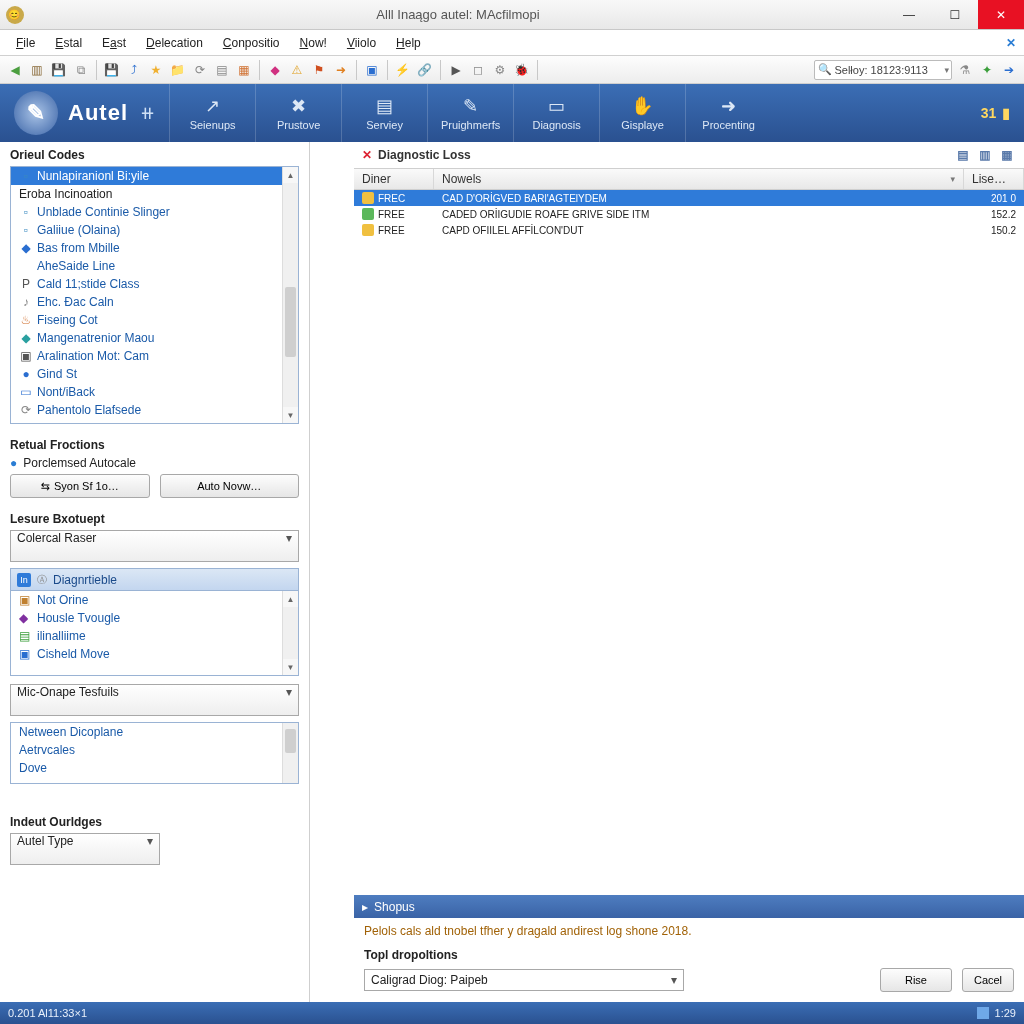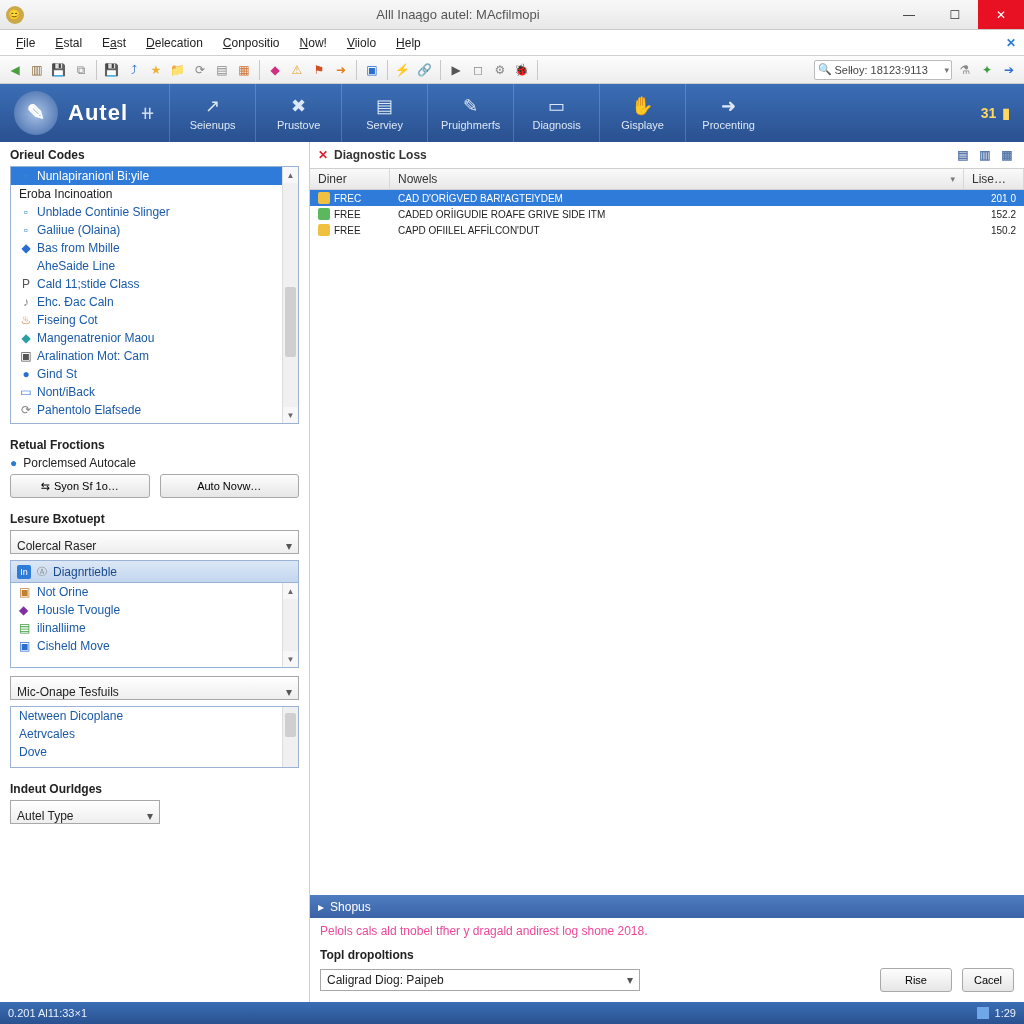--- a/index.html
+++ b/index.html
@@ -55,21 +55,21 @@
 .brand-text { font-size:22px;font-weight:600;letter-spacing:1px; }
 .brand-plus { font-size:18px;color:#cfe0f5;margin-left:2px; }
 .modules { display:flex; flex:1; }
 .module {
   width:86px;border-left:1px solid rgba(255,255,255,0.18);
   display:flex;flex-direction:column;align-items:center;justify-content:center;
   gap:2px;font-size:11px;color:#dde8f6;cursor:pointer;
 }
 .module .mico { width:22px;height:22px;display:flex;align-items:center;justify-content:center;font-size:18px; }
 .band-right { margin-left:auto;display:flex;align-items:center;padding-right:14px;gap:6px;color:#ffd860;font-size:14px;font-weight:600; }
-.mainarea { display:flex; height:calc(1024px - 30px - 26px - 28px - 58px - 22px); }
+.mainarea { display:flex; height:calc(1024px - 30px - 26px - 28px - 58px - 22px);gap:44px; }
 .sidebar { width:310px;border-right:1px solid #cfcfcf;display:flex;flex-direction:column;overflow:hidden; }
 .panel-title { font-weight:600;padding:6px 10px 4px;color:#222; }
 .listbox {
   margin:0 10px 8px;border:1px solid #9ab3d4;background:#fff;position:relative;
 }
 .listbox-inner { overflow:hidden; }
 .listbox-inner.h1 { height:256px; }
 .list-item { padding:2px 8px;display:flex;align-items:center;gap:4px;cursor:pointer;color:#1a5aa8;white-space:nowrap; }
 .list-item.sel { background:#2f7bd9;color:#fff; }
 .list-item.plain { color:#222; }
@@ -77,22 +77,22 @@
 .scroll-btn { height:16px;display:flex;align-items:center;justify-content:center;font-size:8px;color:#666;background:#f7f7f7; }
 .scroll-thumb { position:absolute;left:2px;right:2px;background:#cfcfcf;border-radius:2px; }
 .section-sub { font-size:12px;color:#222;padding:0 10px 4px;display:flex;align-items:center;gap:6px; }
 .btn-row { display:flex;gap:10px;padding:0 10px 8px; }
 .win-button {
   flex:1;height:24px;background:linear-gradient(#fdfdfd,#e6e6e6);
   border:1px solid #a8a8a8;border-radius:3px;font-size:11px;cursor:pointer;
   display:flex;align-items:center;justify-content:center;gap:4px;
 }
 .dropdown {
-  margin:0 10px 6px;height:24px;border:1px solid #a8a8a8;background:linear-gradient(#fff,#eee);
-  display:flex;align-items:flex-end;padding:0 6px;font-size:12px;position:relative;cursor:pointer;
+  margin:0 10px 6px;height:32px;border:1px solid #a8a8a8;background:linear-gradient(#fff,#eee);
+  display:flex;align-items:flex-start;padding:0 6px;font-size:12px;position:relative;cursor:pointer;
 }
 .dropdown::after { content:"▾";position:absolute;right:6px;color:#555; }
 .tab-header {
   margin:0 10px;height:22px;background:linear-gradient(#dbe7f5,#c3d6ef);
   border:1px solid #9ab3d4;border-bottom:none;display:flex;align-items:center;
   padding:0 6px;gap:6px;font-size:12px;color:#1a4a8a;
 }
 .tab-header .tab-ico { width:14px;height:14px;background:#2f7bd9;color:#fff;font-size:9px;display:flex;align-items:center;justify-content:center;border-radius:2px; }
 .mini-list { margin:0 10px 8px;border:1px solid #9ab3d4;background:#fff;position:relative; }
 .mini-list .list-item { color:#1a5aa8; }
@@ -121,21 +121,21 @@
 .row .cell { padding:0 8px; }
 .row .cell.c1 { width:80px;display:flex;align-items:center;gap:4px; }
 .row .cell.c2 { flex:1; }
 .row .cell.c3 { width:60px;text-align:right; }
 .row .file-ico { width:12px;height:12px;display:inline-block;background:#f0c040;border-radius:2px; }
 .row .file-ico.g { background:#5cb85c; }
 .bottom-band {
   height:23px;background:linear-gradient(#4e7dc0,#3a63a6);color:#fff;
   display:flex;align-items:center;padding:0 8px;font-size:12px;gap:6px;margin:0;
 }
-.info-text { padding:6px 10px;color:#ec4899;font-size:12px; }
+.info-text { padding:6px 10px;color:#a16207;font-size:12px; }
 .bottom-label { padding:4px 10px 2px;font-weight:600;font-size:12px; }
 .bottom-row { display:flex;align-items:center;padding:4px 10px 10px;gap:10px; }
 .bottom-dd { width:320px;height:22px;border:1px solid #a8a8a8;background:#fff;display:flex;align-items:center;padding:0 6px;position:relative;cursor:pointer; }
 .bottom-dd::after { content:"▾";position:absolute;right:6px;color:#555; }
 .action-btns { margin-left:auto;display:flex;gap:10px; }
 .statusbar {
   height:22px;background:linear-gradient(#3b6eb5,#2a5190);color:#e8f0fb;
   display:flex;align-items:center;padding:0 8px;font-size:11px;
 }
 .statusbar .right { margin-left:auto;display:flex;align-items:center;gap:6px; }
@@ -358,21 +358,21 @@
         </div>
       <div class="scrollbar">
         <div class="scroll-btn">▲</div>
         <div class="scroll-btn" style="position:absolute;bottom:0;left:0;right:0">▼</div>
       </div>
     </div>
 
     <div class="dropdown">
         <span>Mic-Onape Tesfuils</span>
       </div>
-    <div class="mini-list" style="margin-bottom:8px">
+    <div class="mini-list" style="margin-bottom:25px">
       <div class="mini-list-inner" id="trouble-list" style="height:60px">
           <div class="list-item plain">Netween Dicoplane</div>
           <div class="list-item plain">Aetrvcales</div>
           <div class="list-item plain">Dove</div>
         </div>
       <div class="scrollbar">
         <div class="scroll-thumb" style="top:6px;height:24px"></div>
       </div>
     </div>
 

